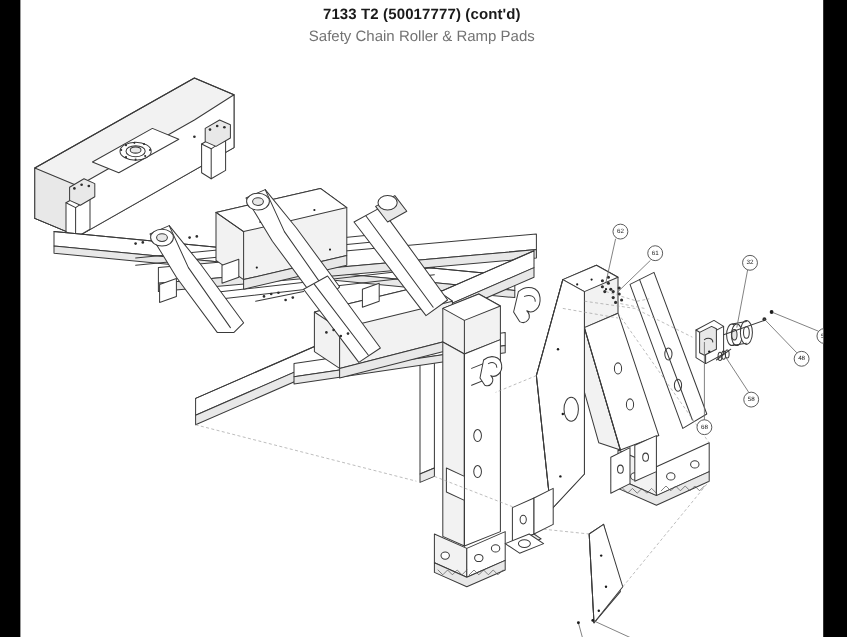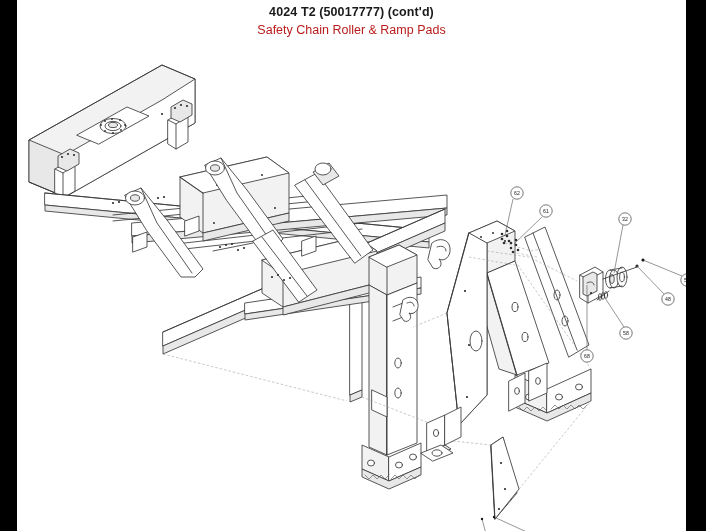--- a/index.html
+++ b/index.html
@@ -32,21 +32,21 @@
   #doc-title {
     font-size: 12.5px;
     font-weight: bold;
     color: #1a1a1a;
     letter-spacing: 0.1px;
     line-height: 15px;
   }
   #doc-subtitle {
     font-size: 12.5px;
     font-weight: normal;
-    color: #b91c1c;
+    color: #737373;
     line-height: 17px;
     margin-top: 2px;
   }
   #figure-area {
     position: absolute;
     left: 0;
     top: 45px;
     width: 669px;
     height: 486px;
   }
@@ -72,21 +72,21 @@
   }
   .bolt { fill: #2e2e2e; }
   .dot { fill: #1a1a1a; }
 </style>
 </head>
 <body>
 
 <div id="page">
 
   <div id="title-block">
-    <div id="doc-title">4024 T2 (50017777) (cont'd)</div>
+    <div id="doc-title">7133 T2 (50017777) (cont'd)</div>
     <div id="doc-subtitle">Safety Chain Roller &amp; Ramp Pads</div>
   </div>
 
   <div id="figure-area">
     <svg class="fig" viewBox="0 0 669 486" xmlns="http://www.w3.org/2000/svg">
 
       <g>
         <polygon class="shade" points="12,95 145,20 178,34 178,78 48,152 12,137"></polygon>
         <polygon class="shade2" points="12,95 48,110 48,152 12,137"></polygon>
         <polygon class="lnf" points="48,110 145,55 178,34 178,78 48,152"></polygon>

